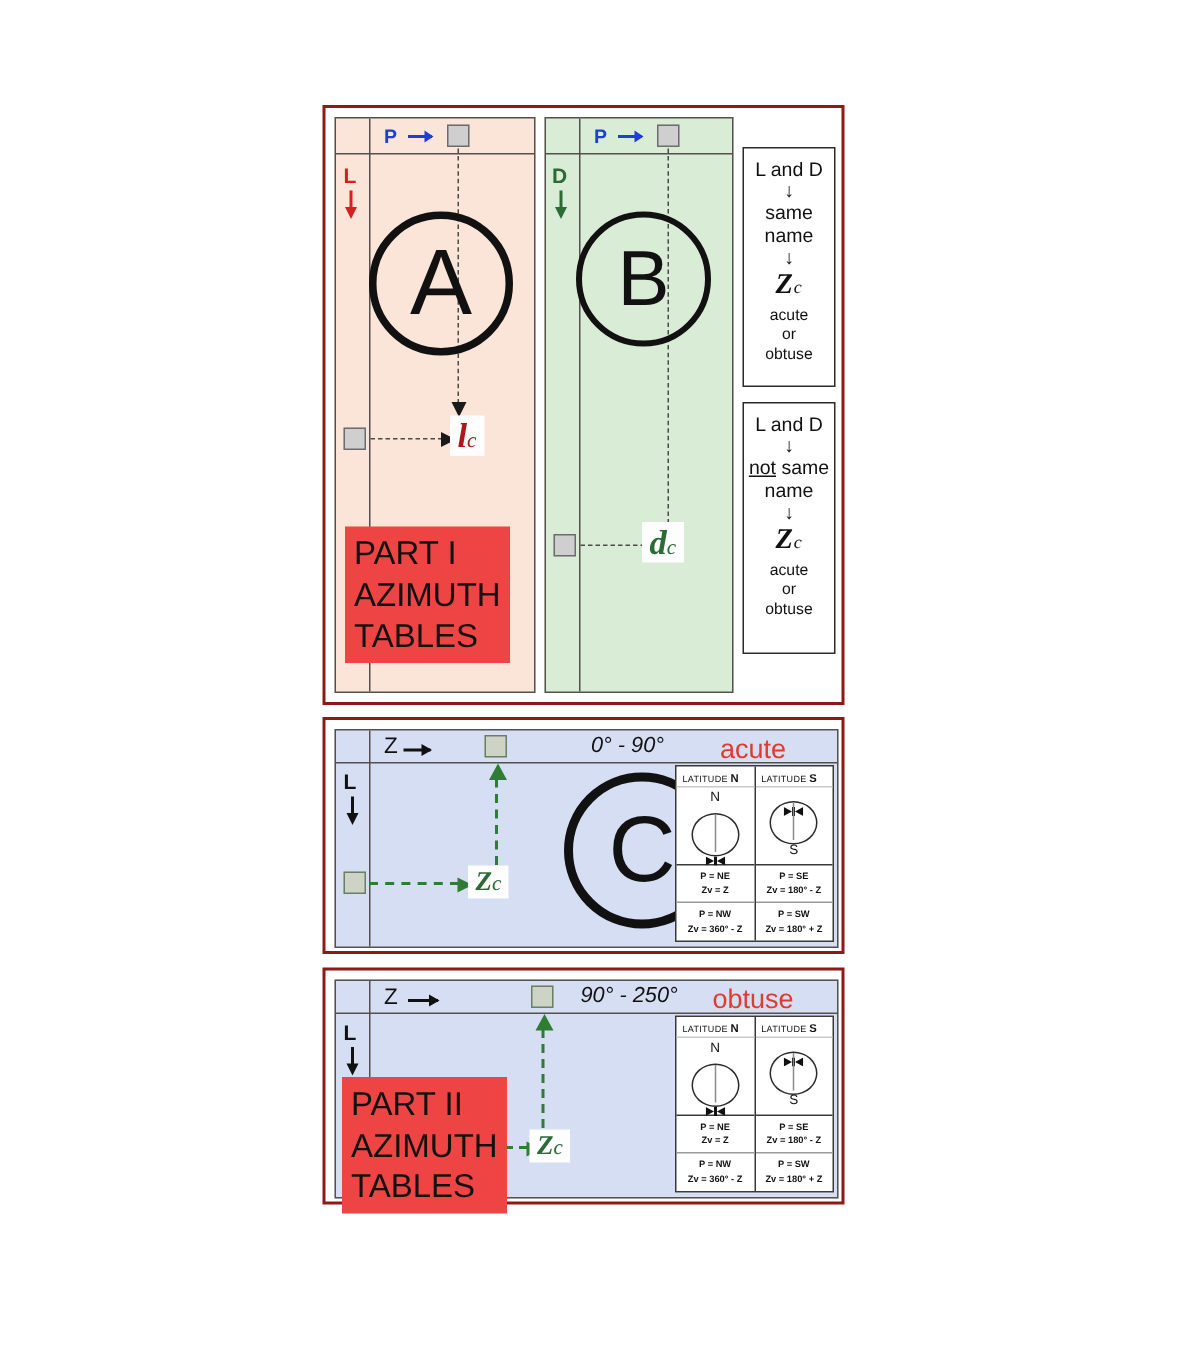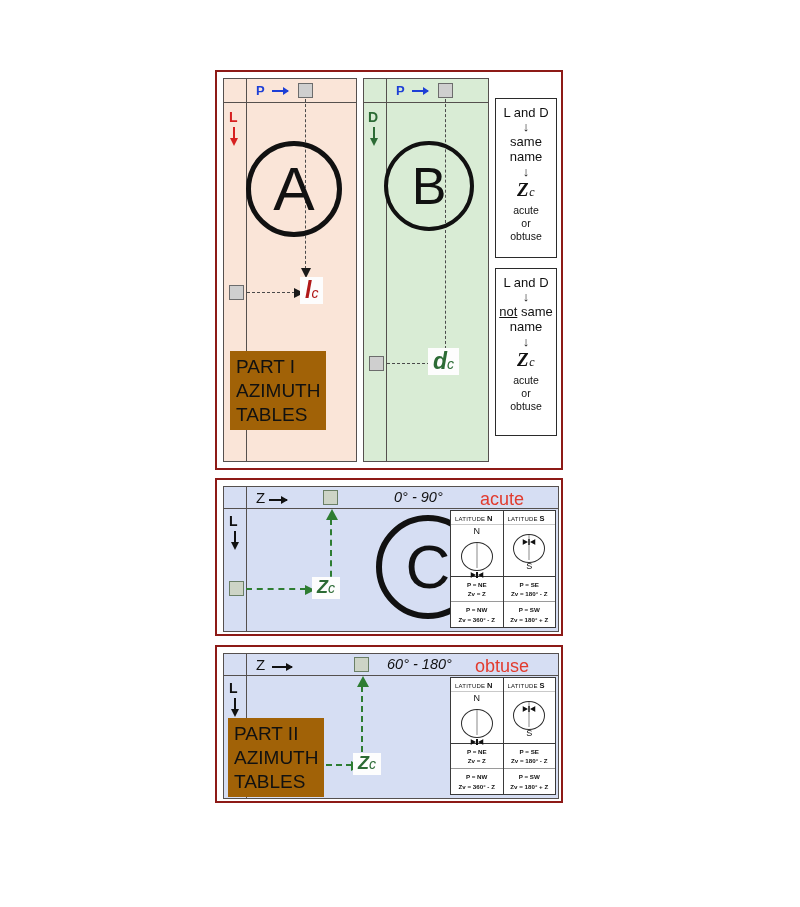--- a/index.html
+++ b/index.html
@@ -96,30 +96,30 @@
   .dashh.g.tip:after{border-left-color:#2e7d32;}
   .dashv.gup{border-left:2px dashed #2e7d32;}
   .dashv.gup:after{
     content:"";position:absolute;left:-6px;top:-10px;
     border-bottom:11px solid #2e7d32;border-left:6px solid transparent;
     border-right:6px solid transparent;
   }
 
   .var{
     position:absolute;background:#fdfdfd;padding:1px 5px;
-    font-family:Liberation Sans, sans-serif;font-style:italic;font-weight:bold;
+    font-family:Liberation Serif, serif;font-style:italic;font-weight:bold;
     font-size:23px;line-height:1.1;white-space:nowrap;
   }
   .var .sub{font-size:14px;font-weight:normal;}
   .var.red{color:#b01818;}
   .var.green{color:#2c6b35;}
 
   .bigcap{
-    position:absolute;background:#a16207;padding:4px 6px;
-    font-size:19px;line-height:1.25;color:#111;white-space:nowrap;
+    position:absolute;background:#ef4444;padding:4px 6px;
+    font-size:22px;line-height:1.25;color:#111;white-space:nowrap;
   }
 
   
   .ldbox{
     position:absolute;background:#fff;border:1px solid #2b2b2b;
     box-sizing:border-box;text-align:center;
     font-size:13px;line-height:1.18;color:#111;padding:6px 3px 5px;
   }
   .ldbox .r{display:block;}
   .ldbox .ar{display:block;font-size:13px;line-height:1.05;}
@@ -366,21 +366,21 @@
   </div>
 
   <div class="frame" id="part2b">
     <div class="pblue">
       <div class="prow"></div>
       <div class="vrule" style="left:22px;"></div>
 
       <div class="zlab" style="left:32px;top:2px;">Z</div>
       <div class="arrow-k" style="left:48px;top:12px;width:20px;"></div>
       <div class="gsq blue" style="left:130px;top:3px;"></div>
-      <div class="degs" style="left:163px;top:2px;">60° - 180°</div>
+      <div class="degs" style="left:163px;top:2px;">90° - 250°</div>
 
       <div class="side-label black" style="left:5px;top:26px;">L</div>
       <div class="down-arrow" style="left:10px;top:44px;height:12px;background:#111;color:#111;"></div>
 
       <div class="dashv gup" style="left:137px;top:32px;height:76px;"></div>
       <div class="dashh g tip" style="left:92px;top:110px;width:36px;"></div>
 
       <div class="var green" style="left:129px;top:99px;font-size:18px;">
         <span>Z</span><span class="sub">c</span>
       </div>

